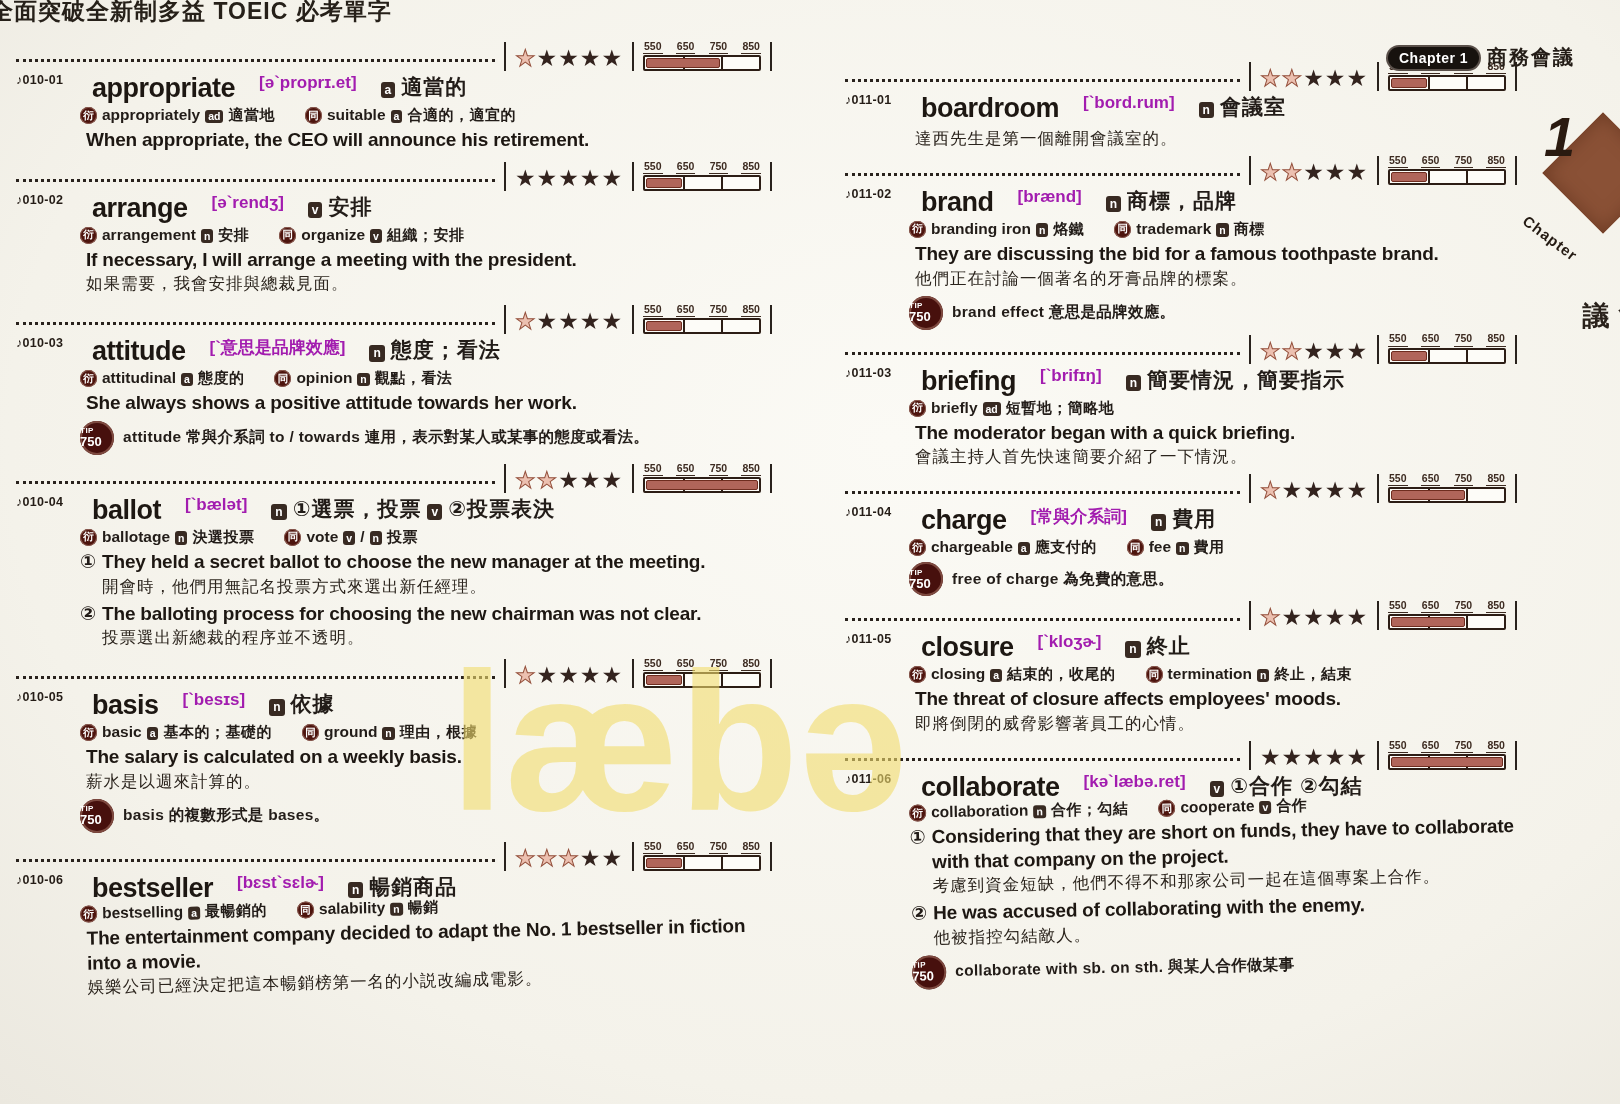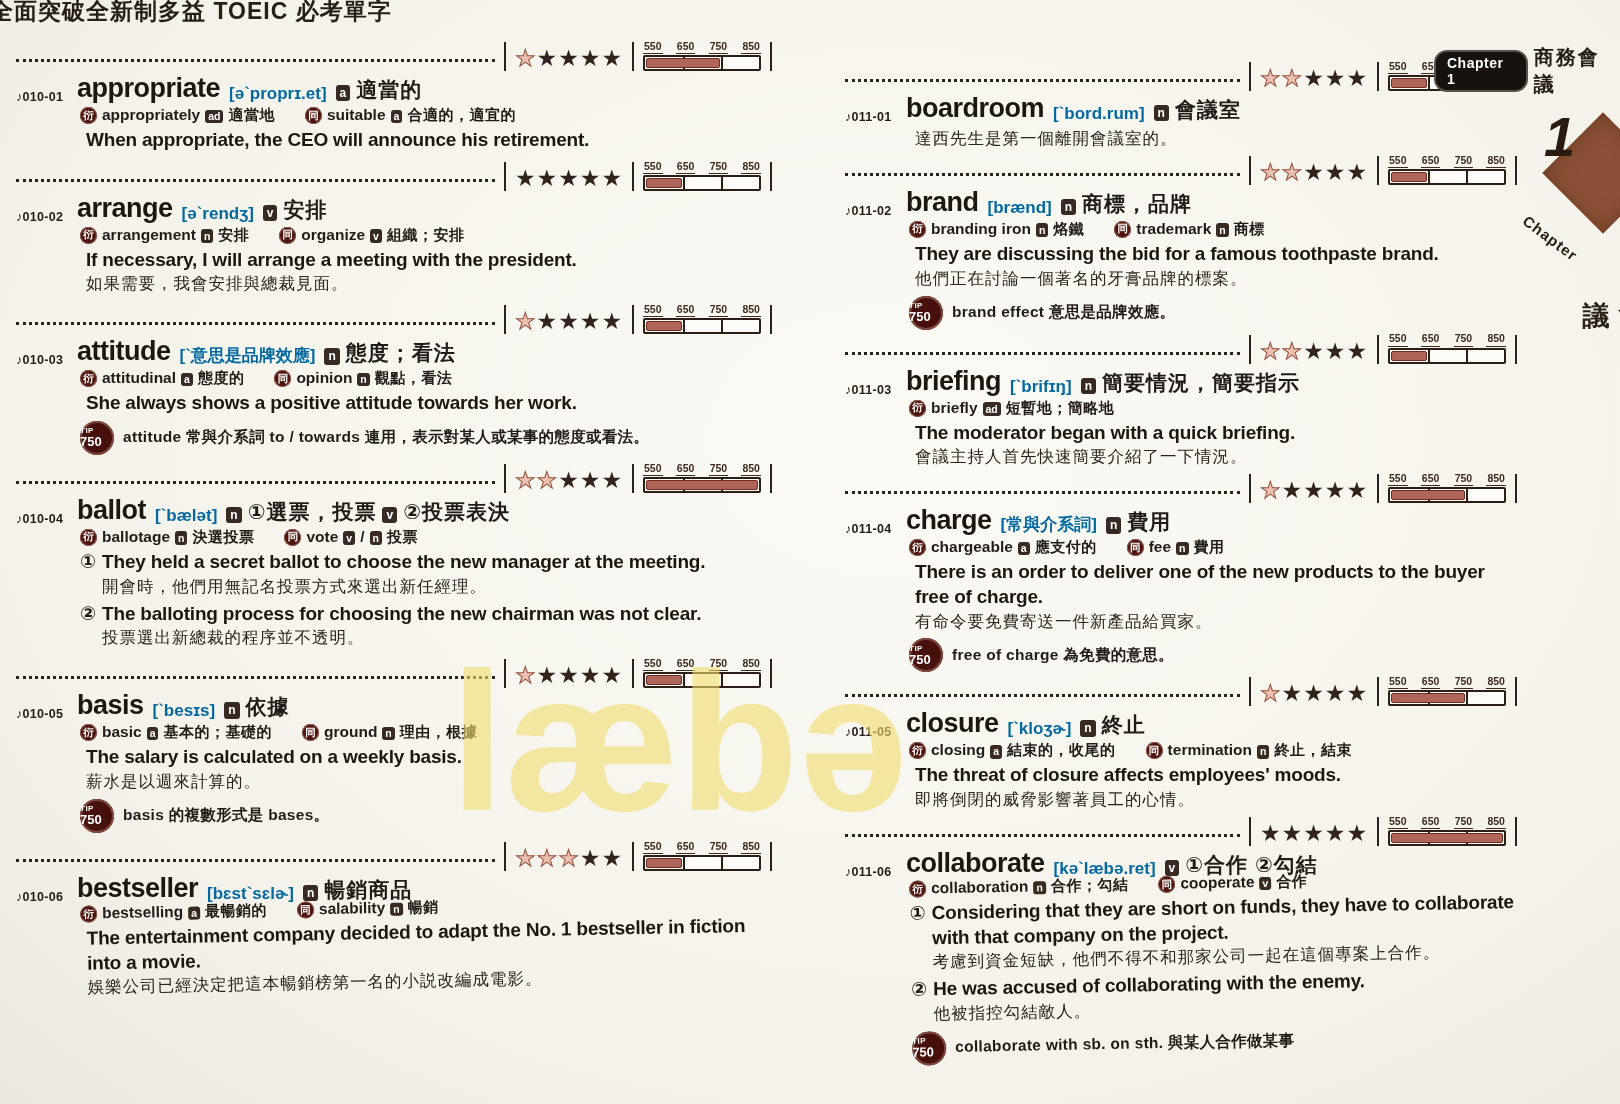--- a/index.html
+++ b/index.html
@@ -8,21 +8,21 @@
     background:#f6f4ed;
     background-image:radial-gradient(ellipse at 55% 40%, #fbfaf5 0%, #f4f2ea 70%, #ebe8df 100%);
     font-family:"Liberation Sans","DejaVu Sans",sans-serif;
     color:#221c18;
   }
   
   .book-title{
     position:absolute;top:-4px;left:-10px;font-size:23px;font-weight:bold;
     letter-spacing:1px;color:#262019;white-space:nowrap;
   }
-  .chapter-header{position:absolute;top:44px;left:1388px;display:flex;align-items:center;gap:8px;z-index:3;margin-left:48px;}
+  .chapter-header{position:absolute;top:44px;left:1388px;display:flex;align-items:center;gap:8px;z-index:3;}
   .chapter-pill{
     background:#17120e;color:#fff;font-size:14px;font-weight:bold;
     padding:3px 11px;border-radius:11px;letter-spacing:.5px;
     box-shadow:0 0 0 2px #5a504a;
   }
   .chapter-title{font-size:20px;font-weight:bold;color:#241d17;letter-spacing:2px;}
   .side-tab{position:absolute;top:108px;left:1524px;width:110px;z-index:3;}
   .tab-diamond{
     position:absolute;top:22px;left:36px;width:86px;height:86px;
     background:#8a5136;transform:rotate(45deg);
@@ -63,24 +63,24 @@
   .scale-nums span{border-bottom:1.5px solid #3d2b21;padding:0 1px;line-height:1.25;}
   .scale-bar{position:relative;height:12px;border:2px solid #2c1d15;border-radius:2px;margin-top:1px;background:#fdfcf8;}
   .scale-bar .tick{position:absolute;top:0;bottom:0;width:0;border-left:2px solid #2c1d15;}
   .scale-bar .t1{left:33.3%;}
   .scale-bar .t2{left:66.6%;}
   .scale-bar .fill{
     position:absolute;left:1px;top:1px;bottom:1px;z-index:1;
     background:#b0655a;border:1px solid #6e2c1f;border-radius:2px;box-sizing:border-box;
   }
   
-  .entry-head{display:flex;align-items:flex-end;gap:9px;white-space:nowrap;}
+  .entry-head{display:flex;align-items:flex-start;gap:24px;white-space:nowrap;}
   .entry-id{font-size:12.5px;font-weight:bold;color:#241c16;min-width:52px;letter-spacing:.3px;}
   .word{font-size:27px;font-weight:bold;letter-spacing:-.5px;color:#1d1712;}
-  .phon{font-size:17px;font-weight:600;color:#0369a1;}
+  .phon{font-size:17px;font-weight:600;color:#a21caf;}
   .pos-tag{
     display:inline-block;background:#382a22;color:#fff;font-size:12px;font-weight:bold;
     padding:1px 4px;border-radius:3px;line-height:1.2;vertical-align:2px;
   }
   .sense-text{font-size:21px;font-weight:bold;letter-spacing:1px;}
   .senses{display:inline-flex;align-items:baseline;gap:6px;}
   
   .entry-body{padding-left:64px;}
   .related{display:flex;gap:30px;align-items:baseline;margin:2px 0 1px 0;flex-wrap:wrap;}
   .rel-item{display:inline-flex;align-items:baseline;gap:5px;font-size:15.5px;font-weight:bold;}
@@ -671,27 +671,20 @@
             <span class="pos-tag small">a</span>
             <span class="rel-meaning">應支付的</span>
           </span>
           <span class="rel-item">
             <span class="rel-icon">同</span>
             <span class="rel-word">fee</span>
             <span class="pos-tag small">n</span>
             <span class="rel-meaning">費用</span>
           </span>
         </div>
-      <div class="examples">
-          <div class="example-block">
-            <span class="ex-num"></span>
-            <div class="ex-en">There is an order to deliver one of the new products to the buyer free of charge.</div>
-            <div class="ex-zh">有命令要免費寄送一件新產品給買家。</div>
-          </div>
-        </div>
       <div class="tip">
         <span class="tip-badge">
           <span class="tip-top">TIP</span>
           <span class="tip-bottom">750</span>
         </span>
         <span class="tip-text">free of charge 為免費的意思。</span>
       </div>
     </div>
   </div>
     <div class="entry">

